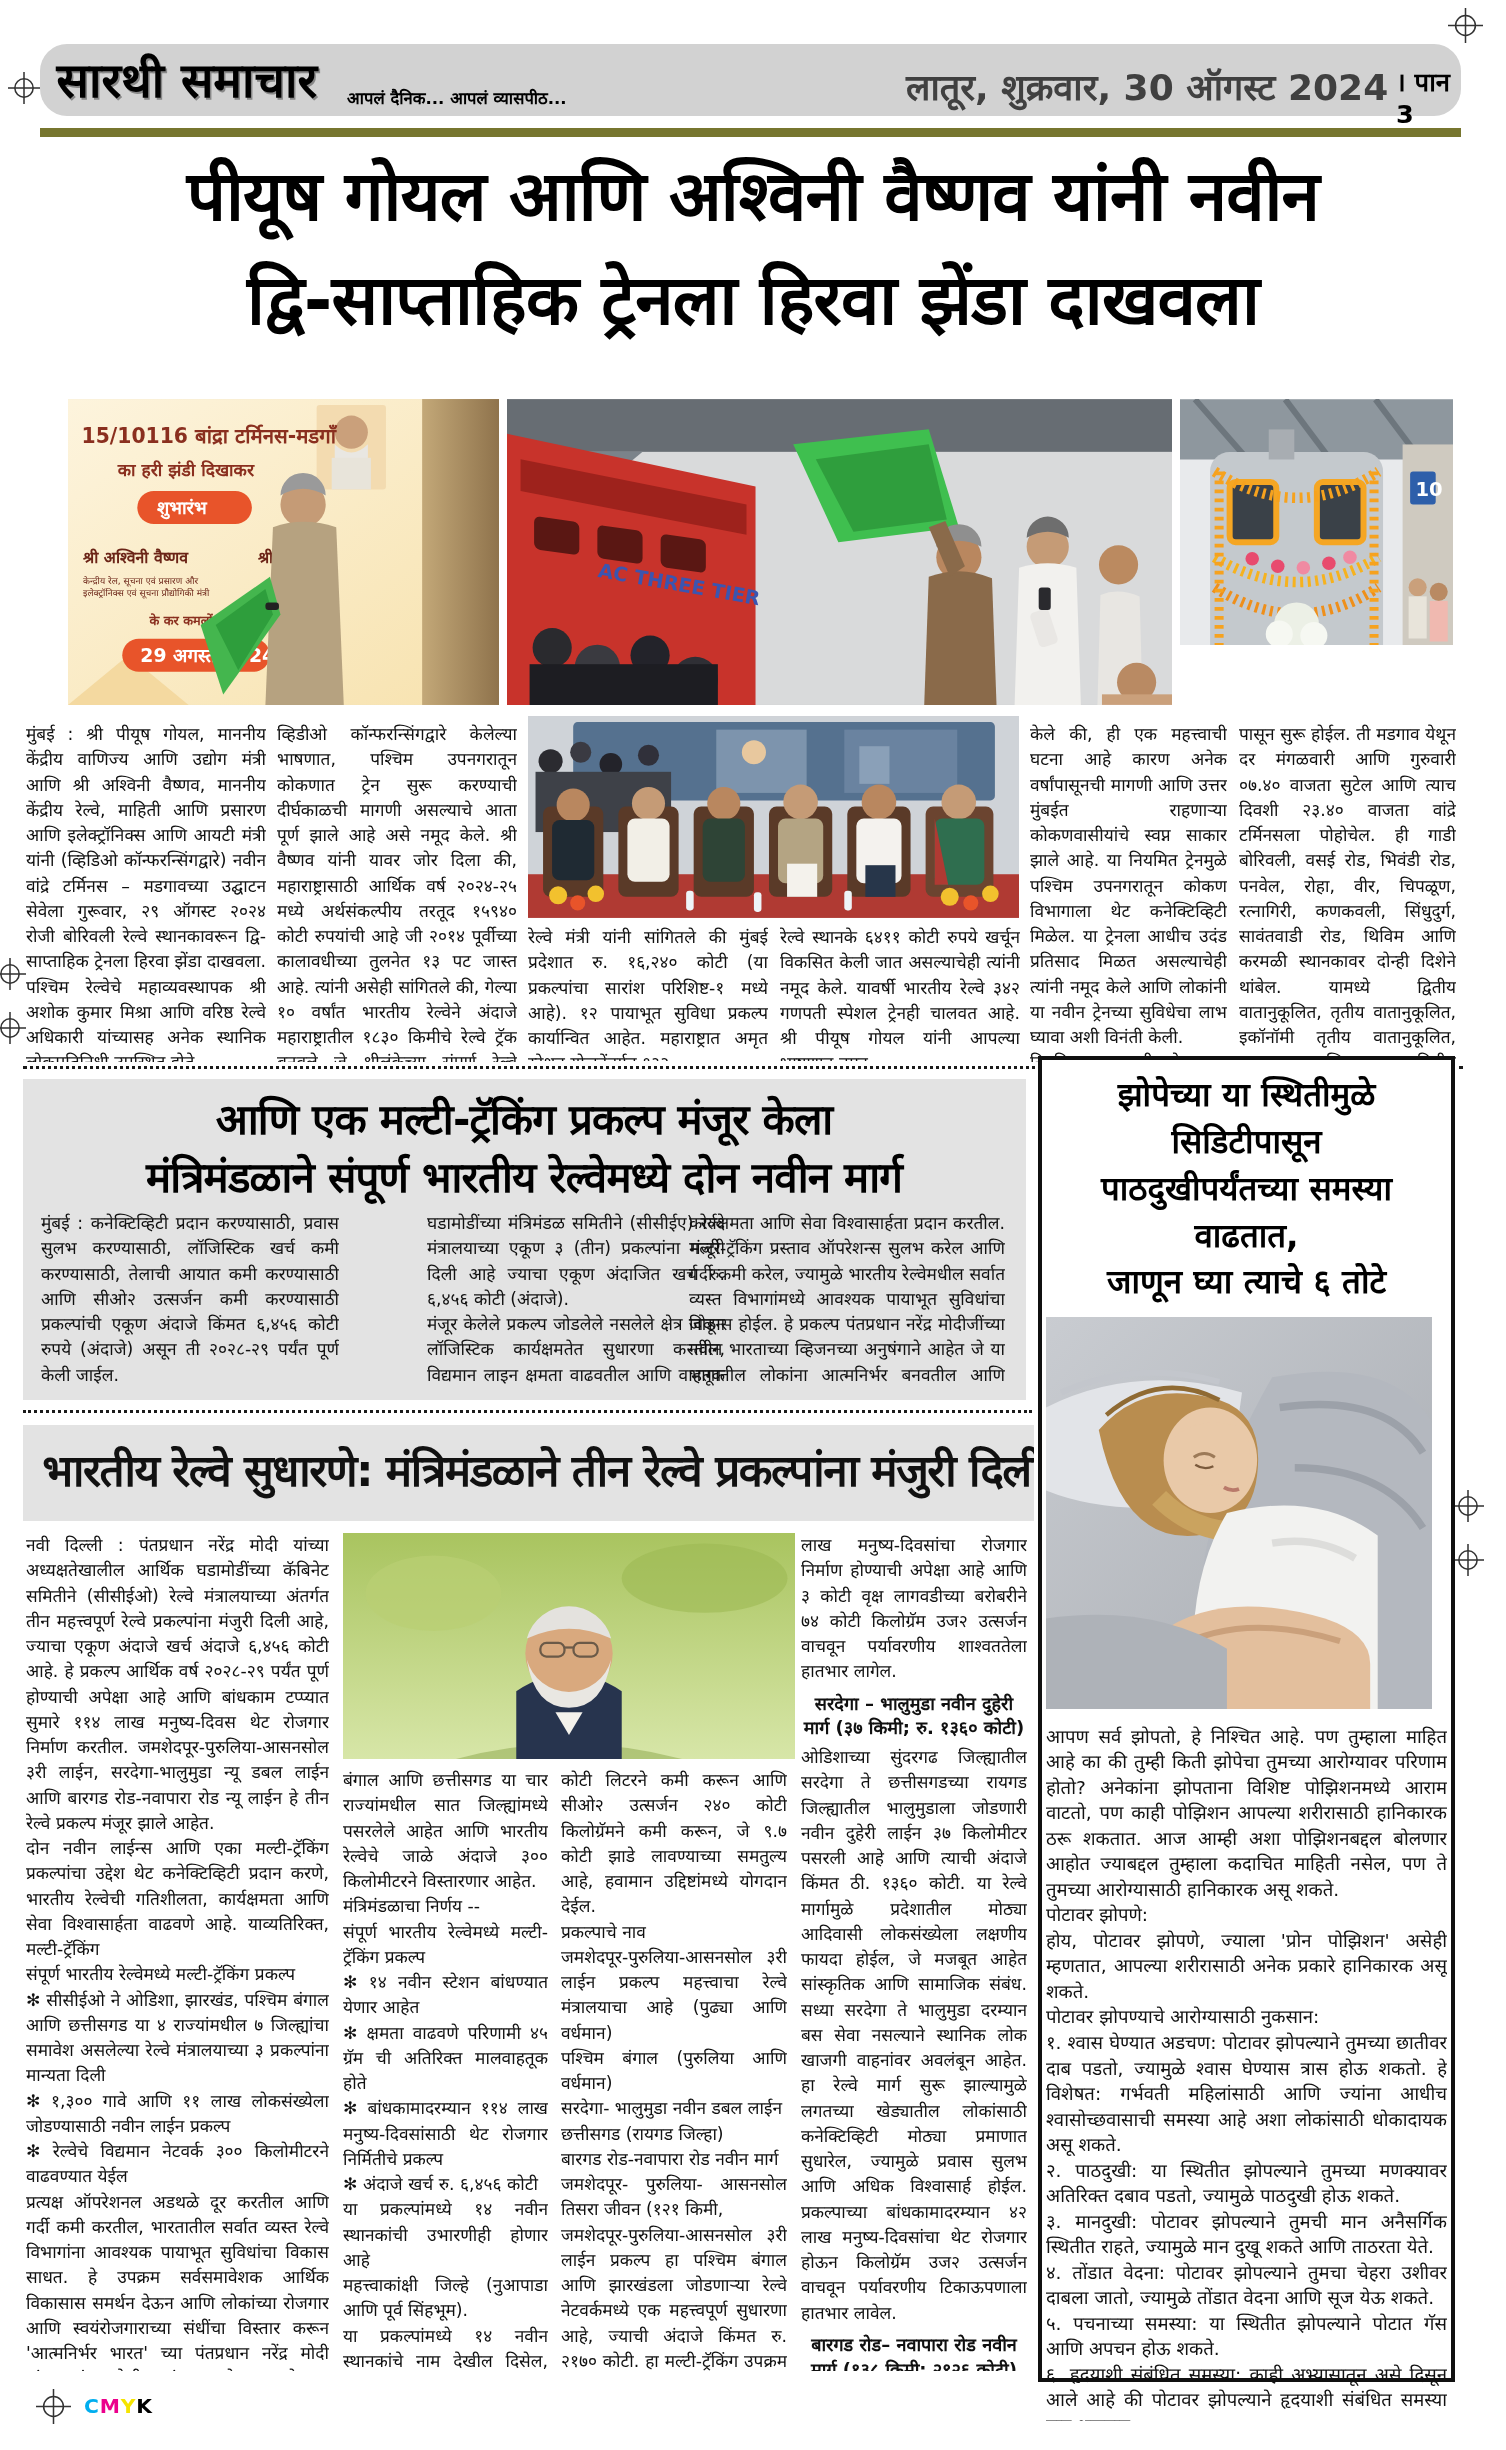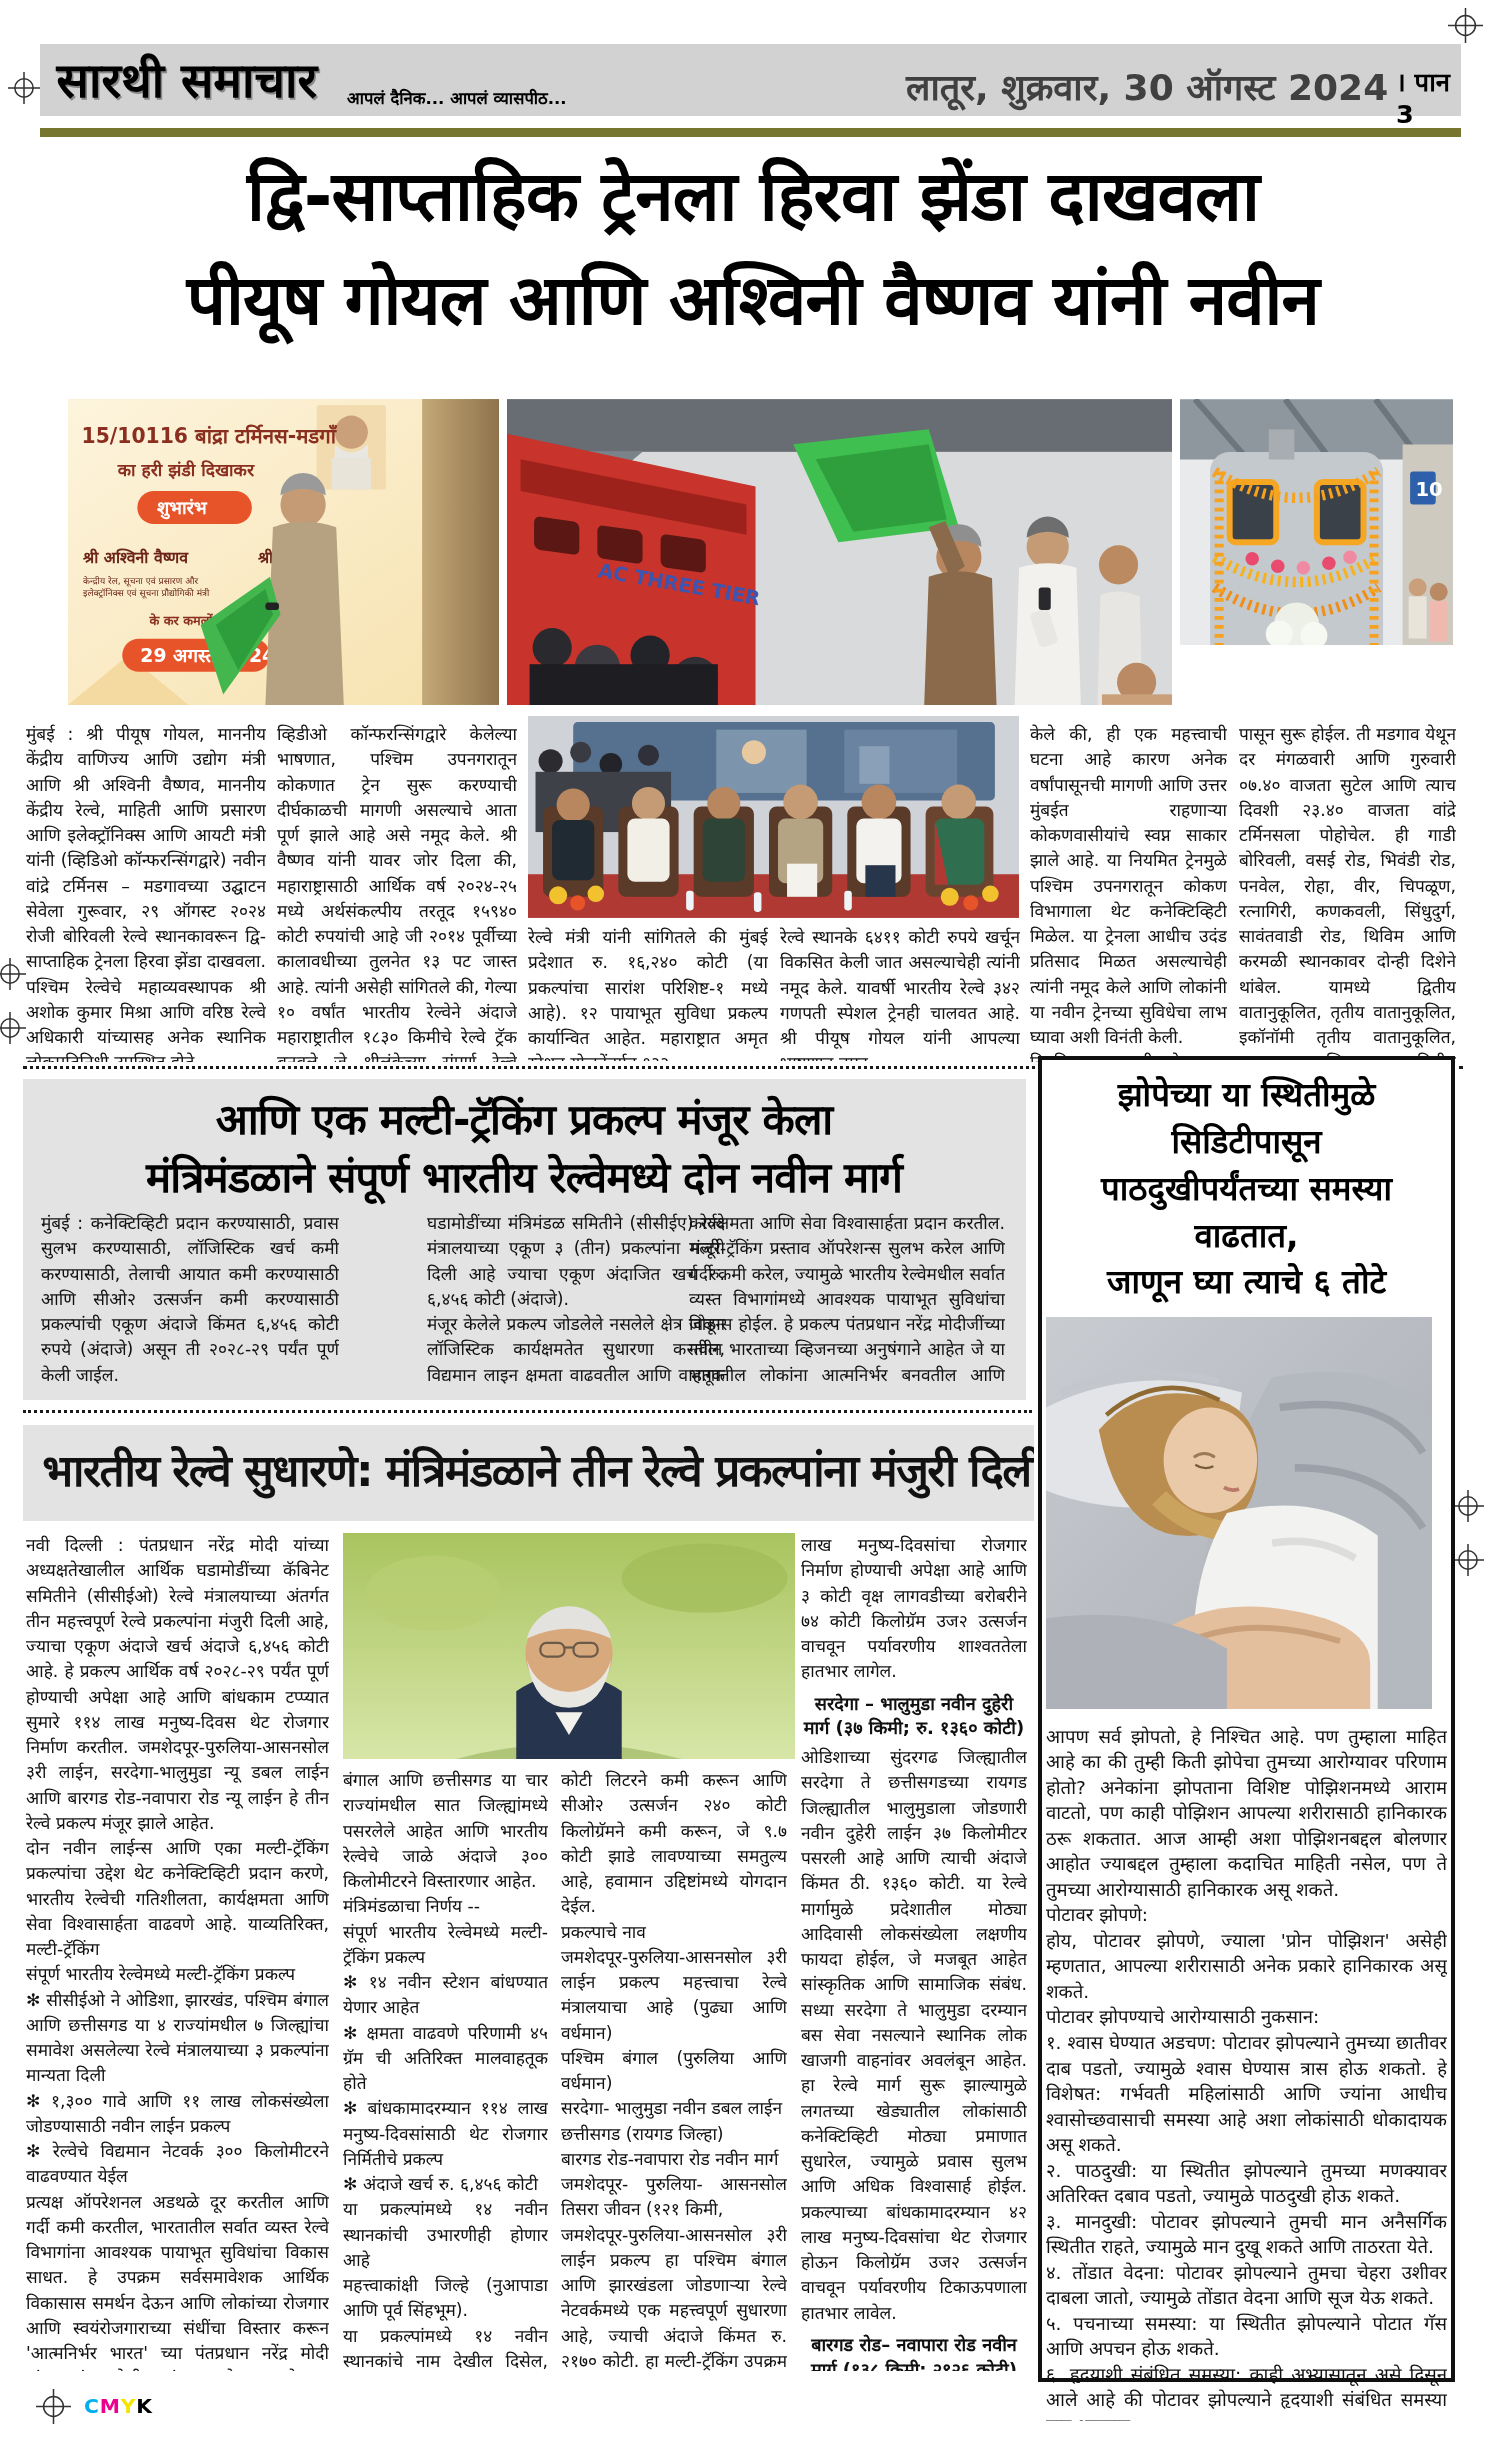--- a/index.html
+++ b/index.html
@@ -1,19 +1,19 @@
 <!DOCTYPE html>
 <html style="font-size:12px"><head>
 <meta charset="utf-8">
 <style>
   html,body{margin:0;padding:0;background:#ffffff;}
   #page{position:relative;width:1506px;height:2450px;background:#ffffff;overflow:hidden;
         font-family:"DejaVu Sans",sans-serif;color:#111;}
   .abs{position:absolute;}
-  .band{background:#d2d2d2;}
+  .band{background:#d2d2d2;border-radius:27px;}
   .rule-olive{background:#77762f;}
   .headline{font-weight:bold;color:#000;text-align:center;letter-spacing:-0.8px;}
   .col{position:absolute;font-size:17.3px;line-height:1.46;text-align:justify;
        white-space:pre-line;overflow:hidden;color:#101010;}
   .graybox{background:#e3e3e3;}
   .dotted{border-top:3px dotted #1a1a1a;height:0;}
   .subhead{font-weight:bold;text-align:center;white-space:normal;font-size:18px;line-height:1.35;margin:7.5px 0 4.5px 0;}
   .cmyk span{font-weight:bold;font-size:20.3px;letter-spacing:0.8px;}
   .c-c{color:#00aeef}.c-m{color:#ec008c}.c-y{color:#f5e400}.c-k{color:#000}
   .crosshair{position:absolute;}
@@ -66,22 +66,22 @@
   <div class="abs band" style="left:40px;top:44px;width:1421px;height:72px;">
     <div class="abs" style="left:16.6px;top:1.5px;font-size:48px;font-weight:bold;letter-spacing:0px;color:#000;text-shadow:1.5px 1.5px 0 #888;">सारथी समाचार</div>
     <div class="abs" style="left:307px;top:42px;font-size:16.6px;font-weight:bold;color:#000;">आपलं दैनिक... आपलं व्यासपीठ...</div>
     <div class="abs" style="left:866px;top:18px;font-size:36px;font-weight:bold;color:#404040;">लातूर, शुक्रवार, 30 ऑगस्ट 2024</div>
     <div class="abs" style="left:1356px;top:19.6px;font-size:25.6px;font-weight:bold;color:#000;">। पान 3</div>
   </div>
 
   <div class="abs rule-olive" style="left:40px;top:128px;width:1421px;height:9px;"></div>
 
   <div class="abs headline" style="left:30px;top:145px;width:1446px;font-size:69px;line-height:1.5;">
+    <div>पीयूष गोयल आणि अश्विनी वैष्णव यांनी नवीन</div>
     <div>द्वि-साप्ताहिक ट्रेनला हिरवा झेंडा दाखवला</div>
-    <div>पीयूष गोयल आणि अश्विनी वैष्णव यांनी नवीन</div>
   </div>
 
   <div class="photo" style="left:68px;top:399px;width:431px;height:306px;">
     <svg width="431" height="306" viewBox="0 0 572 406">
       <defs>
         <linearGradient id="ban" x1="0" y1="0" x2="1" y2="1">
             <stop offset="0" stop-color="#fdf4dd"></stop>
             <stop offset="1" stop-color="#f7e2ae"></stop>
           </linearGradient>
         <linearGradient id="wall" x1="0" y1="0" x2="1" y2="0">

